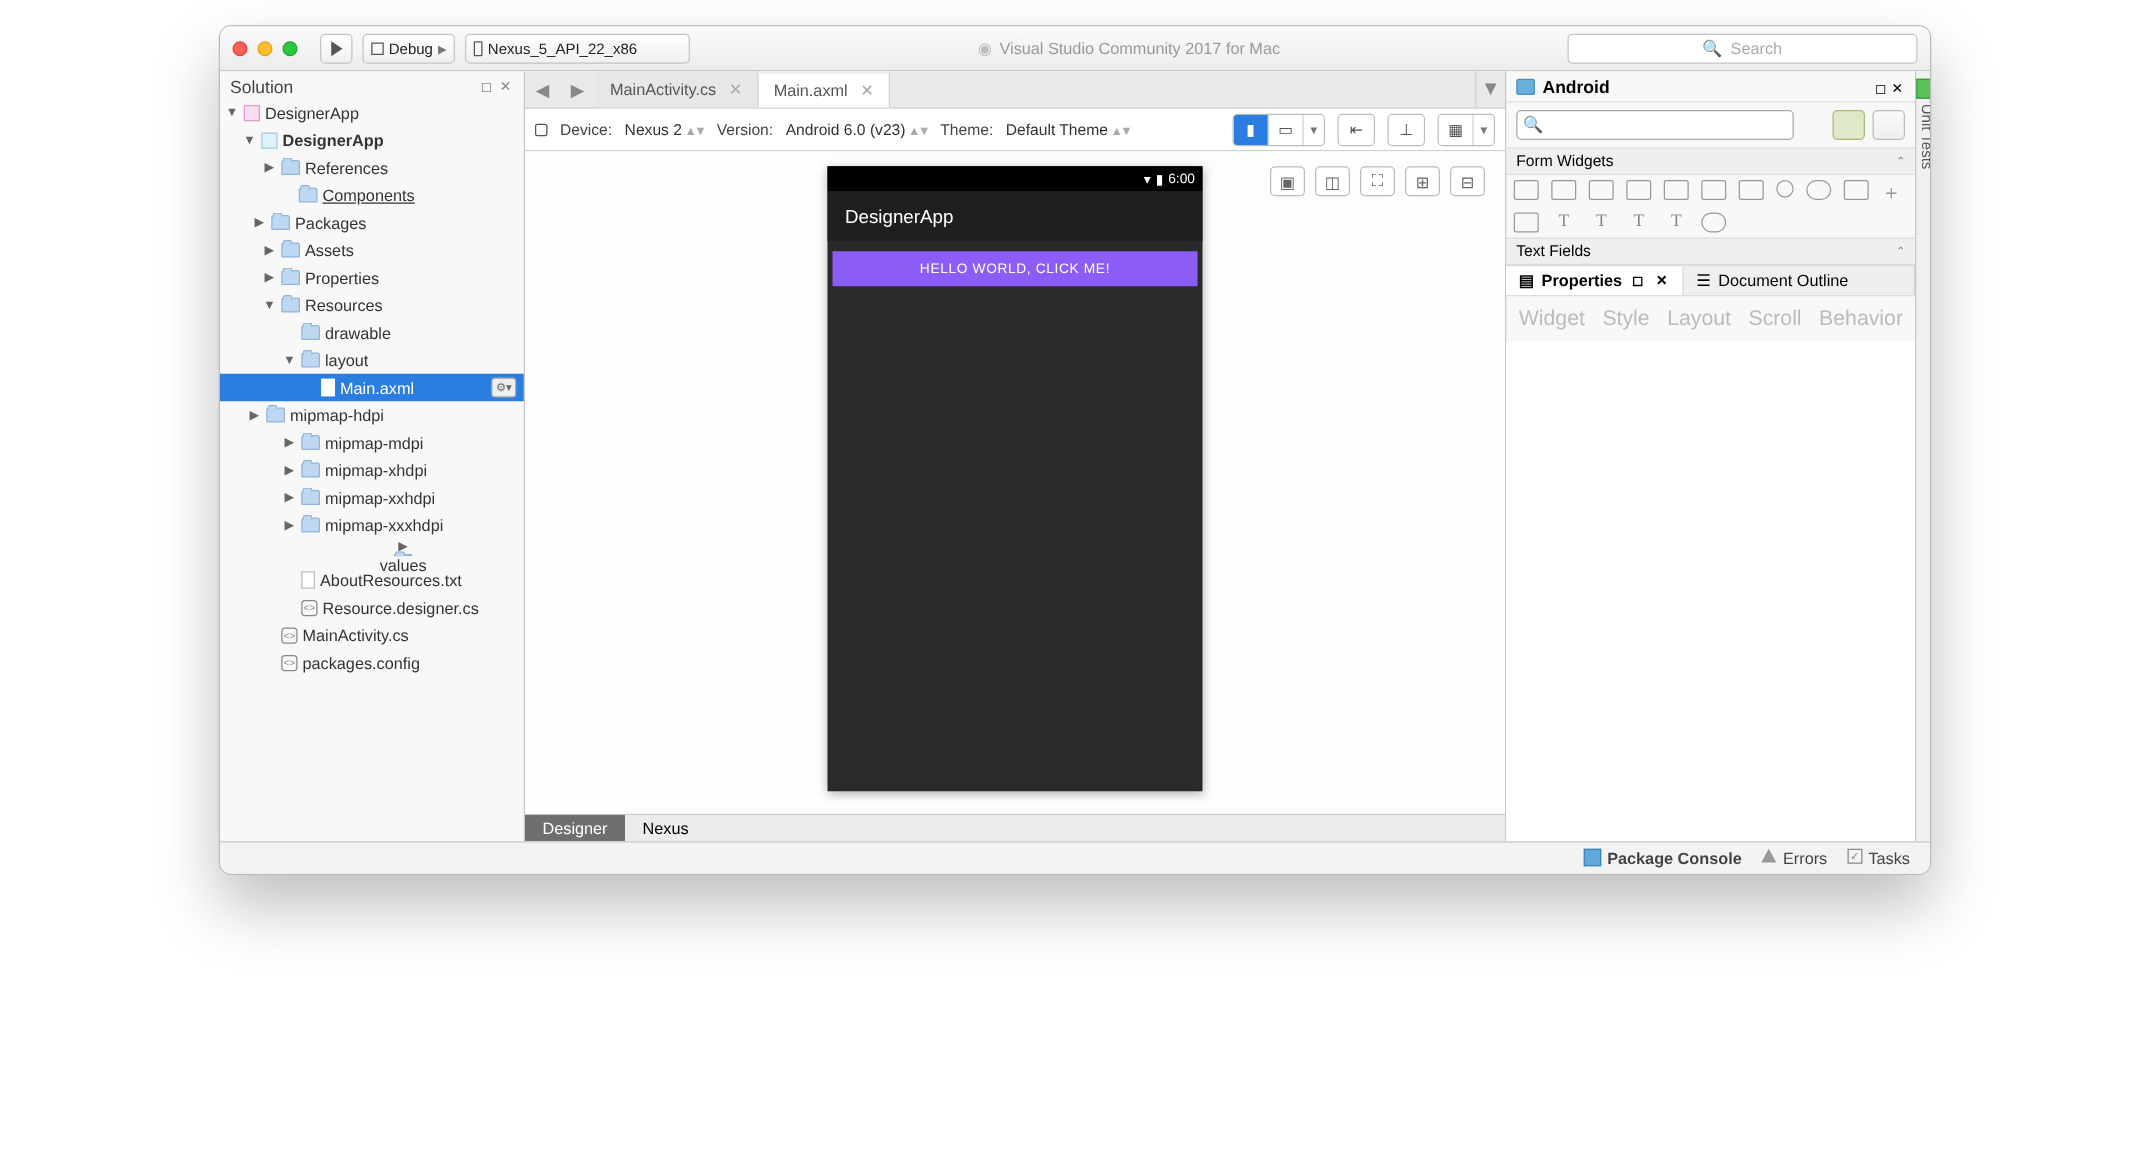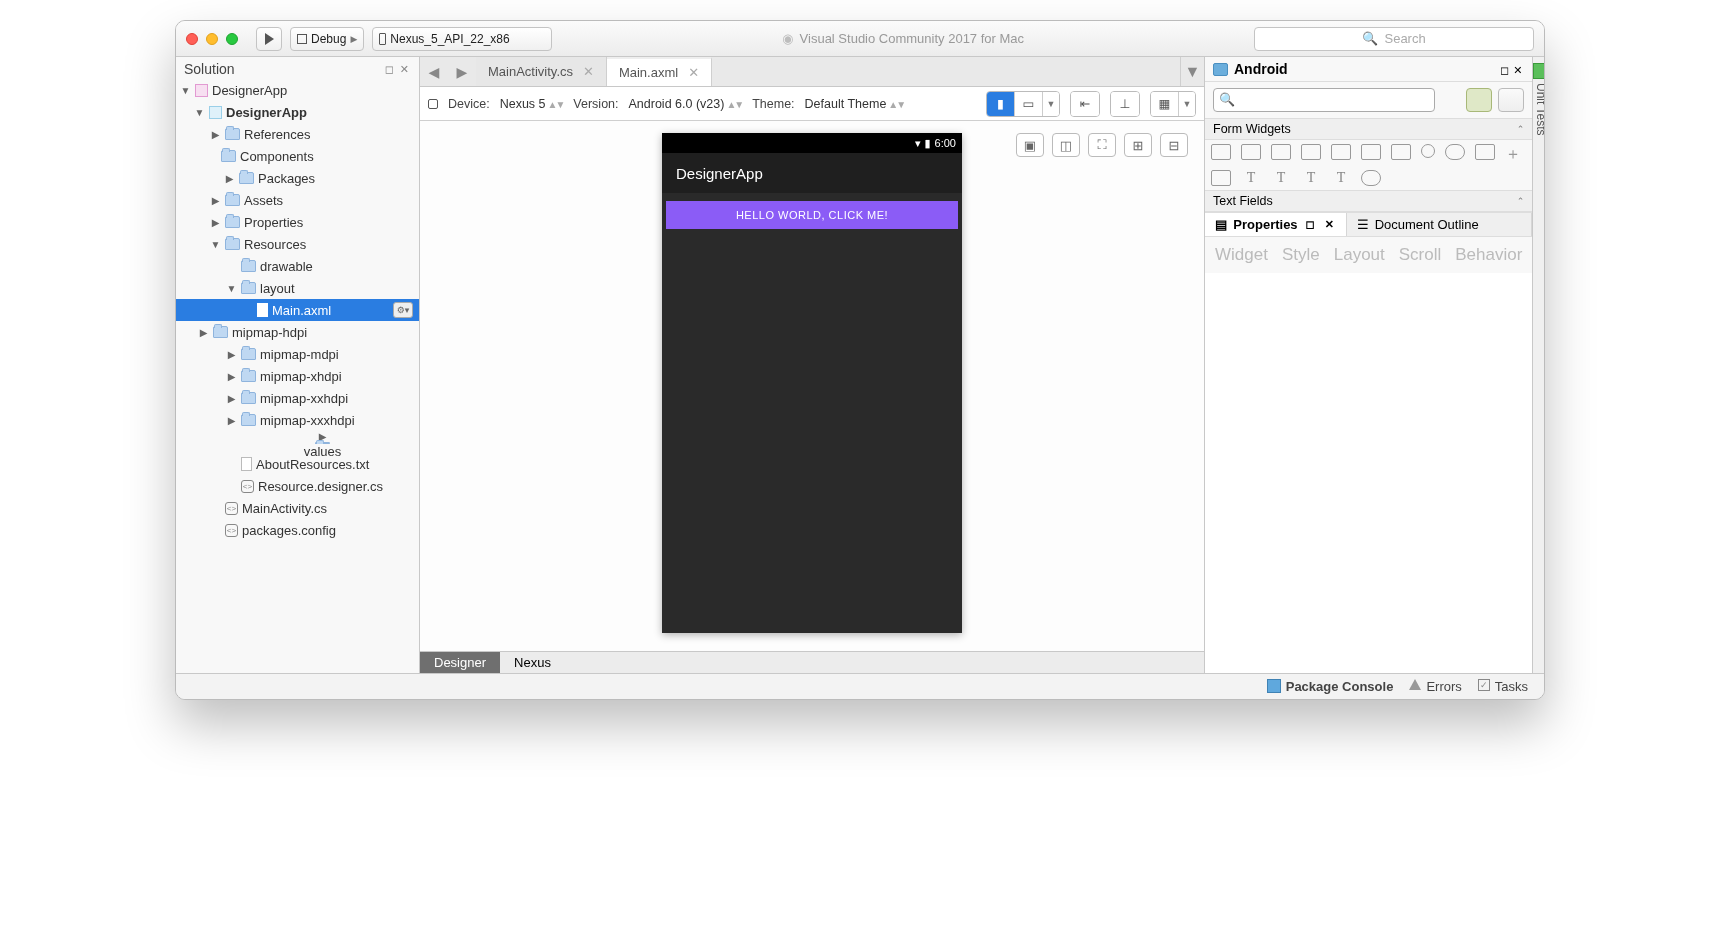--- a/index.html
+++ b/index.html
@@ -172,26 +172,26 @@
         <div class="node boldish" style="padding-left:18px;">
             <span class="caret caretv"></span>
             <span class="proj-icon"></span>
             <span>DesignerApp</span>
           </div>
         <div class="node" style="padding-left:34px;">
             <span class="caret careth"></span>
             <span class="folder-icon"></span>
             <span>References</span>
           </div>
-        <div class="node" style="padding-left:30px;">
+        <div class="node" style="padding-left:48px;text-decoration:underline;">
             <span class="caret"></span>
             <span class="folder-icon"></span>
             <span>Components</span>
           </div>
-        <div class="node" style="padding-left:48px;">
+        <div class="node" style="padding-left:26px;">
             <span class="caret careth"></span>
             <span class="folder-icon"></span>
             <span>Packages</span>
           </div>
         <div class="node" style="padding-left:34px;">
             <span class="caret careth"></span>
             <span class="folder-icon"></span>
             <span>Assets</span>
           </div>
         <div class="node" style="padding-left:34px;">
@@ -285,21 +285,21 @@
             <span>Main.axml</span>
             <span class="x">✕</span>
           </div>
         <div style="flex:1"></div>
         <div class="dropittab">▼</div>
       </div>
 
       <div class="toolbar2">
         <span class="sq-icon" style="border-radius:2px;"></span>
         <span class="t2-label">Device:</span>
-        <span><span class="t2-val">Nexus 5</span><span class="updn">▲▼</span></span>
+        <span><span class="t2-val">Nexus 2</span><span class="updn">▲▼</span></span>
         <span class="t2-label">Version:</span>
         <span><span class="t2-val">Android 6.0 (v23)</span><span class="updn">▲▼</span></span>
         <span class="t2-label">Theme:</span>
         <span><span class="t2-val">Default Theme</span><span class="updn">▲▼</span></span>
         <div style="flex:1"></div>
         <div class="btn-group">
           <div class="seg active">
               <span class="gl">▮</span>
             </div>
           <div class="seg">

